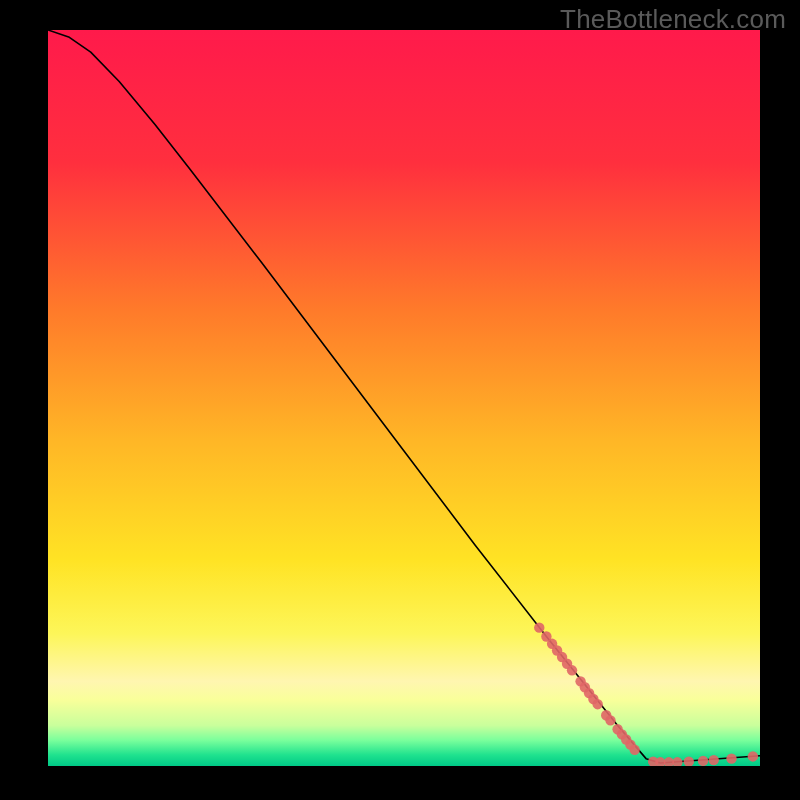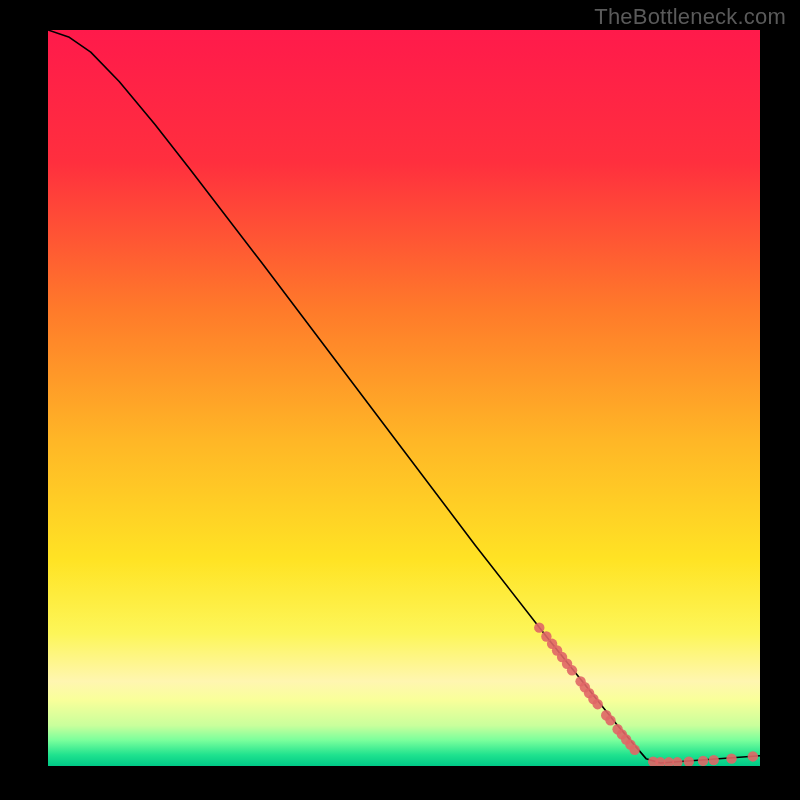--- a/index.html
+++ b/index.html
@@ -14,21 +14,21 @@
   .chart-wrapper {
     position: relative;
     width: 800px;
     height: 800px;
   }
   .attribution {
     position: absolute;
     top: 4px;
     right: 14px;
     color: #5a5a5a;
-    font-size: 22px;
+    font-size: 26px;
     letter-spacing: 0.2px;
     z-index: 10;
   }
   .plot-area {
     position: absolute;
     left: 48px;
     top: 30px;
     width: 712px;
     height: 736px;
   }

